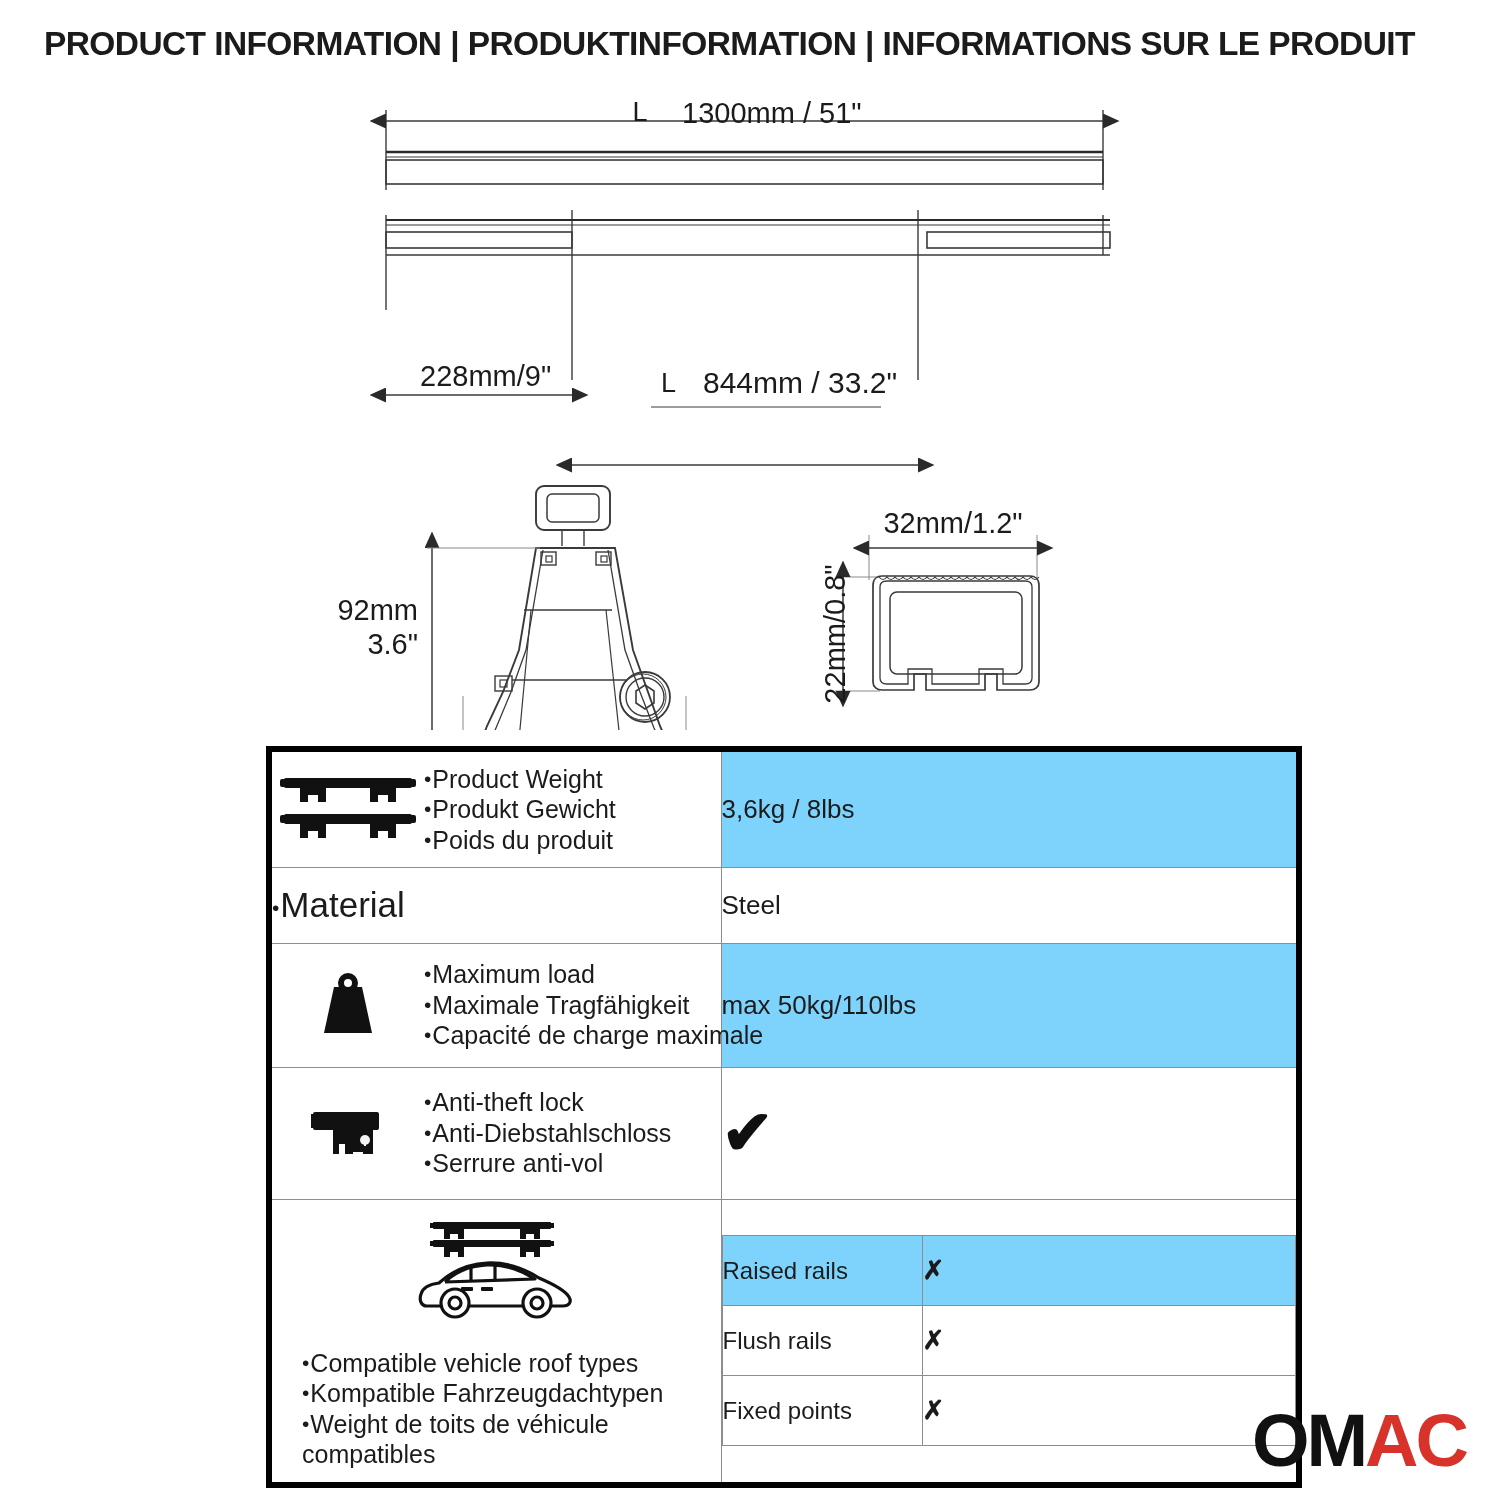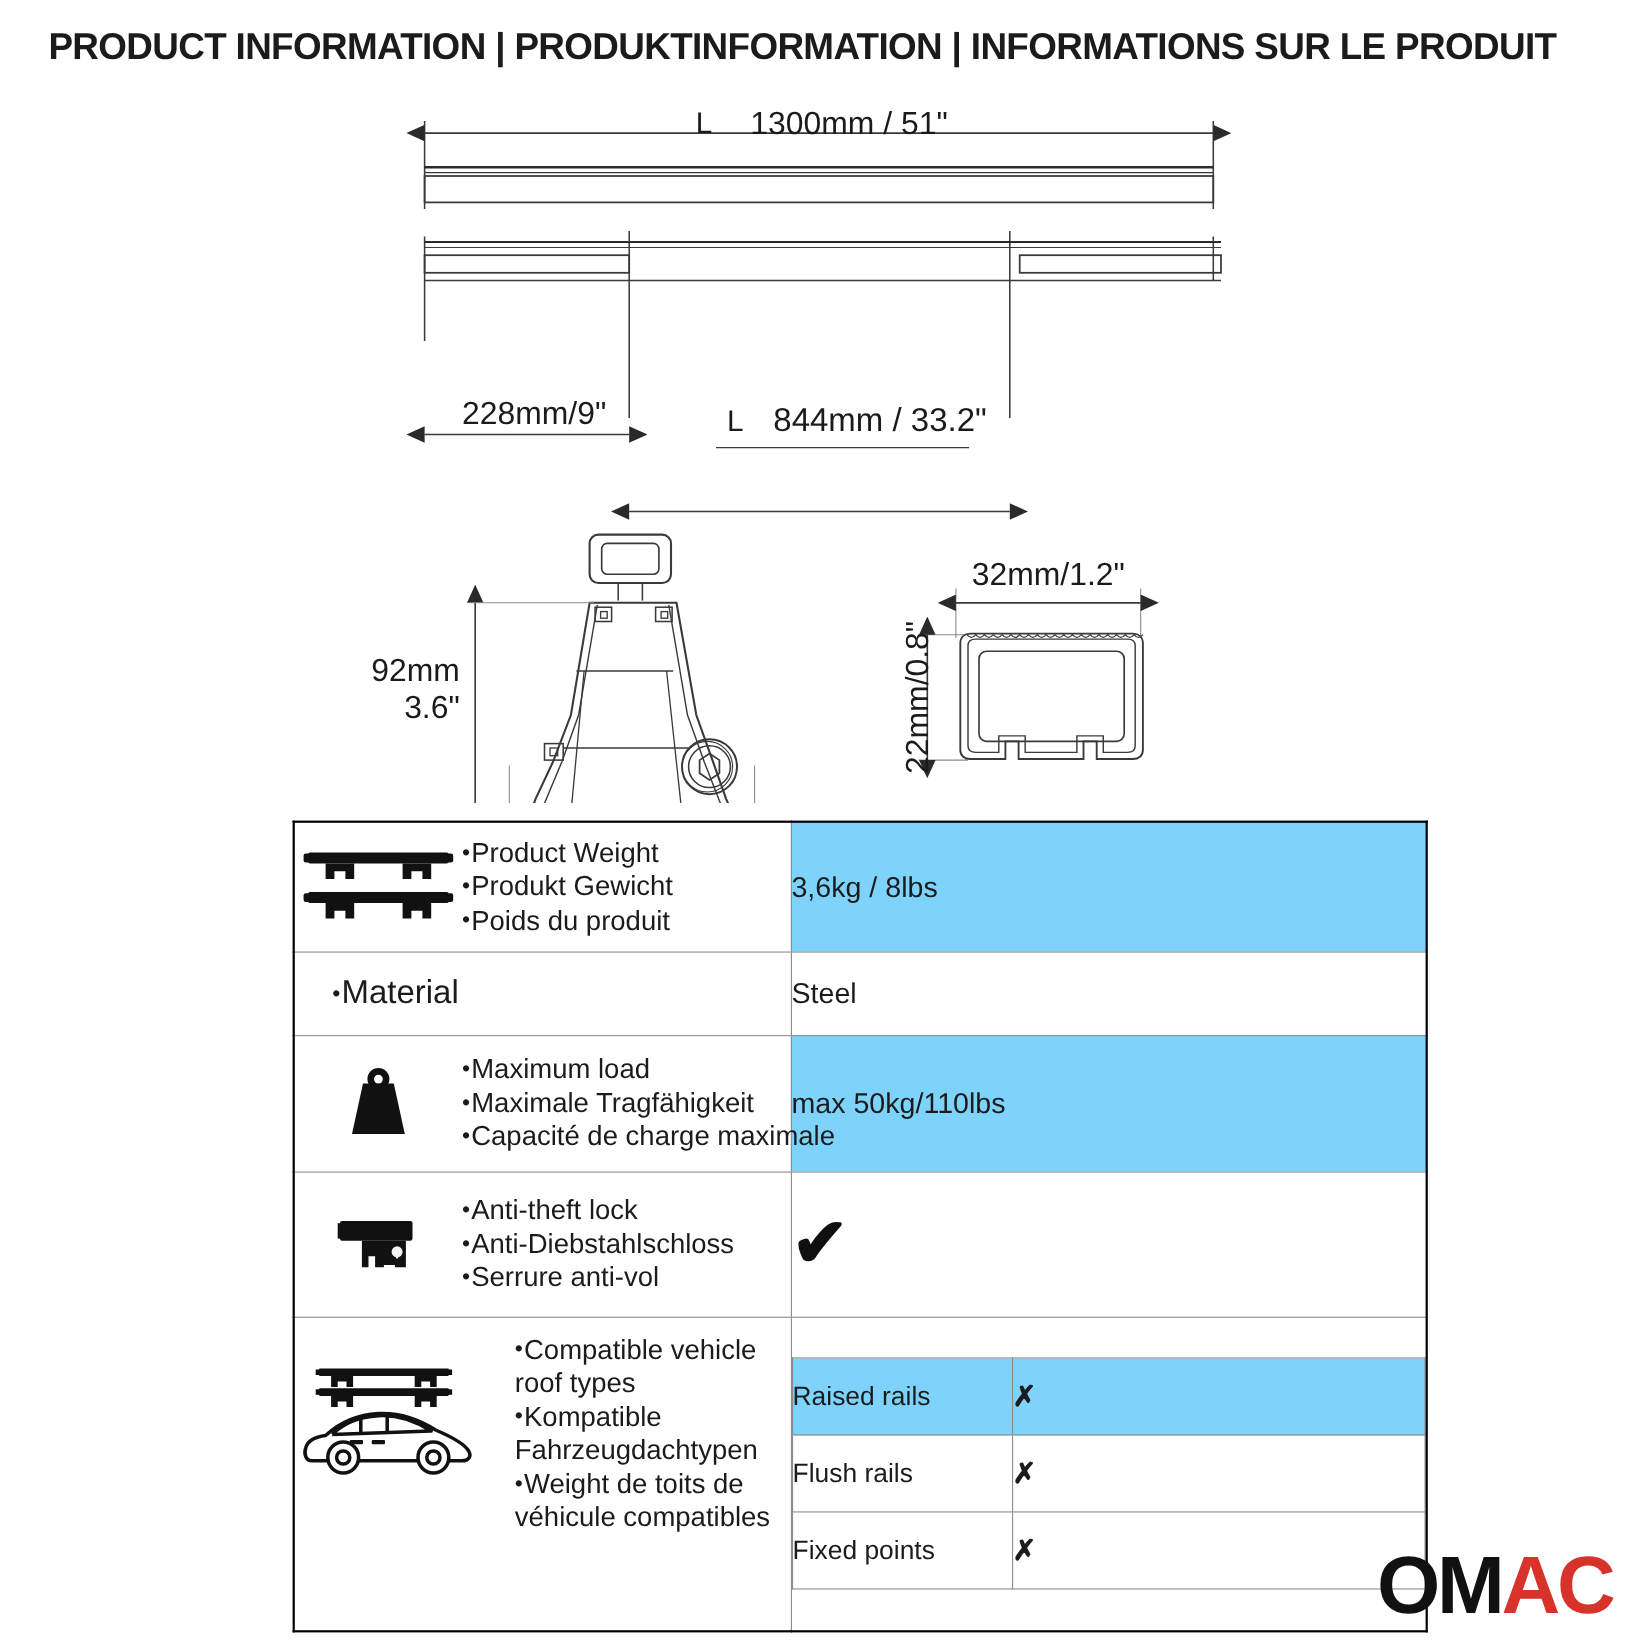--- a/index.html
+++ b/index.html
@@ -31,41 +31,41 @@
     position:absolute;
     left:0; top:80px; width:1500px; height:650px;
   }
   #drawing svg{ display:block; }
 
   
   #spec-table{
     position:absolute;
     left:266px; top:746px;
     width:1032px;
-    border:2px solid #000000;
+    border:6px solid #000000;
     border-collapse:collapse;
     table-layout:fixed;
     background:#fff;
   }
   #spec-table td{
     border:1px solid #8d8d8d;
     vertical-align:middle;
     padding:0;
   }
   .lbl-cell{ width:452px; position:relative; }
   .val-cell{ width:578px; padding-left:22px; font-size:26px; color:#1b1b1b; }
   .shaded{ background:#7dd3fc; }
 
   .row-inner{ display:flex; align-items:center; height:100%; }
   .icon-box{ width:152px; flex:0 0 152px; display:flex; align-items:center; justify-content:center; }
   .bullets{ flex:1 1 auto; font-size:25px; line-height:1.22; color:#1b1b1b; padding-right:2px; }
   .bullets div{ white-space:nowrap; }
   .bullets .b::before{ content:"\2022"; margin-right:1px; font-size:21px; vertical-align:2px; }
 
-  .material-line{ font-size:30px; padding-left:34px; color:#1b1b1b; }
+  .material-line{ font-size:35px; color:#1b1b1b; }
   .material-line::before{ content:"\2022"; margin-right:1px; font-size:21px; vertical-align:2px; }
 
   .check-big{ font-size:62px; line-height:1; font-weight:bold; color:#101010; }
 
   
   .compat-cell{ padding:0 !important; border:none !important; }
   table.compat{
     width:100%;
     border-collapse:collapse;
     table-layout:fixed;
@@ -78,21 +78,21 @@
     padding-left:18px;
   }
   table.compat td.ctype{ width:200px; }
   table.compat td.cval{ font-size:26px; font-weight:bold; }
   table.compat tr:first-child td{ border-top:none; }
   table.compat tr:last-child td{ border-bottom:none; }
   table.compat td:first-child{ border-left:none; }
   table.compat td:last-child{ border-right:none; }
 
   .compat-left{
-    display:flex; flex-direction:row; align-items:flex-start;
+    display:flex; flex-direction:column; align-items:flex-start;
     padding:14px 0 0 0;
   }
   .compat-left .caricon{ align-self:center; margin-bottom:18px; }
   .compat-left .bullets{ padding-left:30px; }
   .compat-left .bullets div{ white-space:normal; }
 
   
   #omac-logo{
     position:absolute;
     right:34px; bottom:22px;

